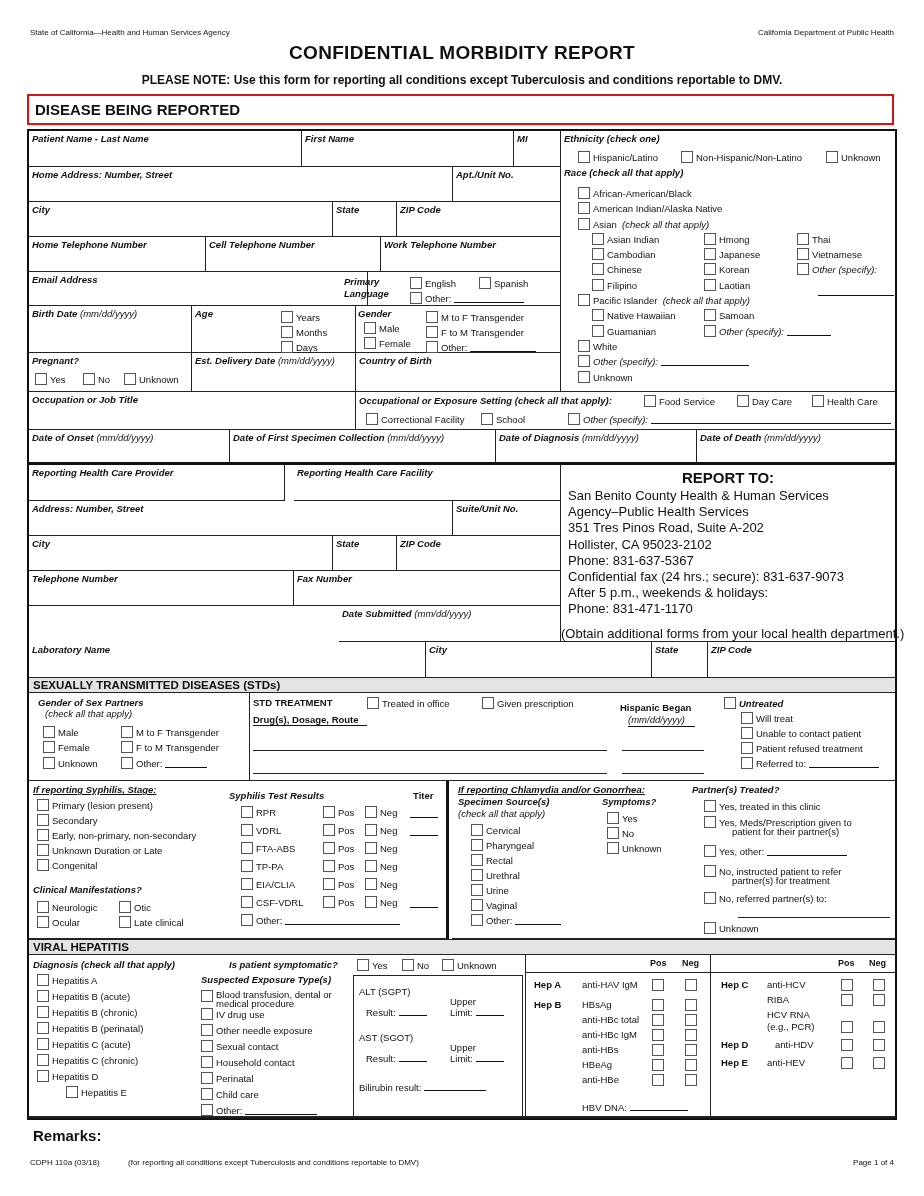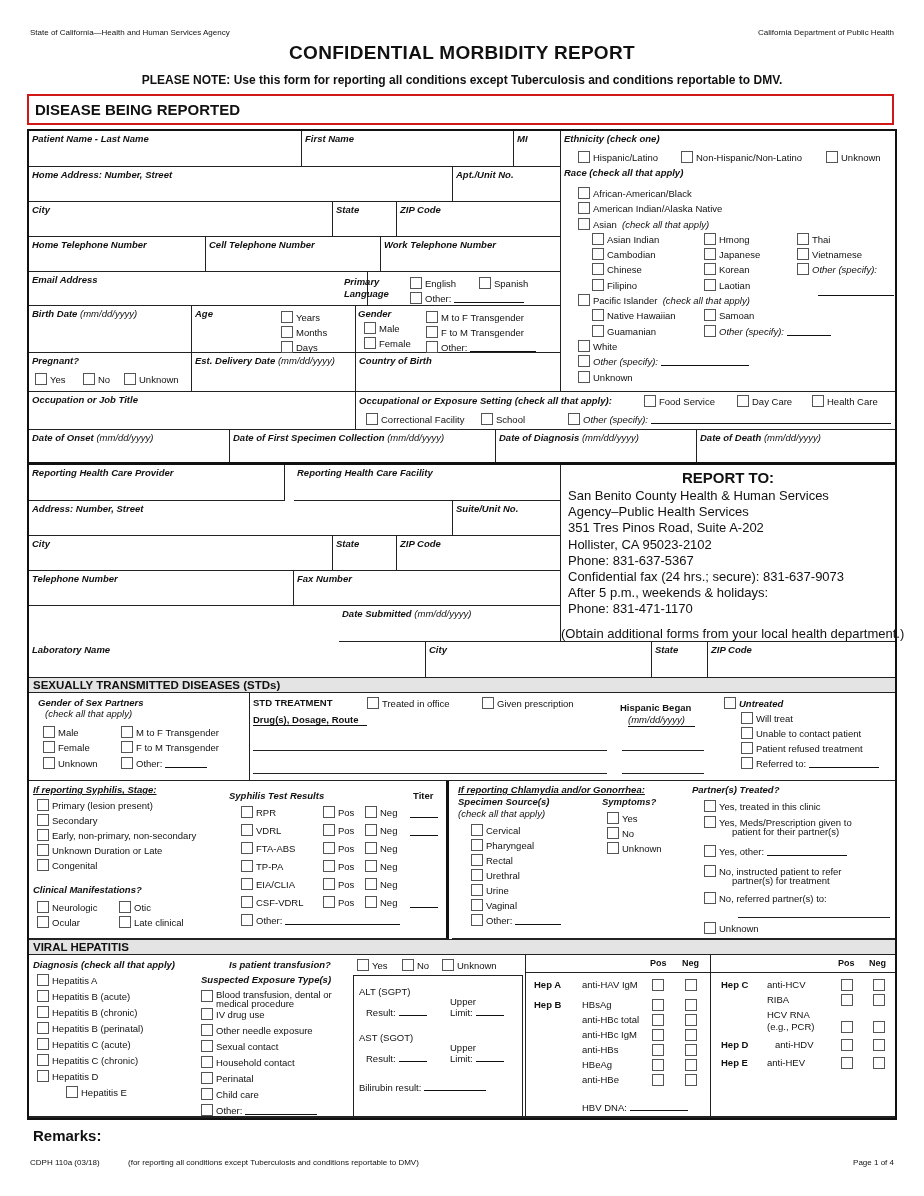--- a/index.html
+++ b/index.html
@@ -679,21 +679,21 @@
         </div>
         <div class="cb" style="left: 8px; top: 115px;">
           <span class="box"></span>
           <span>Hepatitis D</span>
         </div>
         <div class="cb" style="left: 8px; top: 131px; margin-left: 29px;">
           <span class="box"></span>
           <span>Hepatitis E</span>
         </div>
       </div>
-    <span class="t bi" style="left:200px;top:4px">Is patient transfusion?</span>
+    <span class="t bi" style="left:200px;top:4px">Is patient symptomatic?</span>
     <div class="cb" style="left:328px;top:4px">
         <span class="box"></span>
         <span>Yes</span>
       </div>
     <div class="cb" style="left:373px;top:4px">
         <span class="box"></span>
         <span>No</span>
       </div>
     <div class="cb" style="left:413px;top:4px">
         <span class="box"></span>

